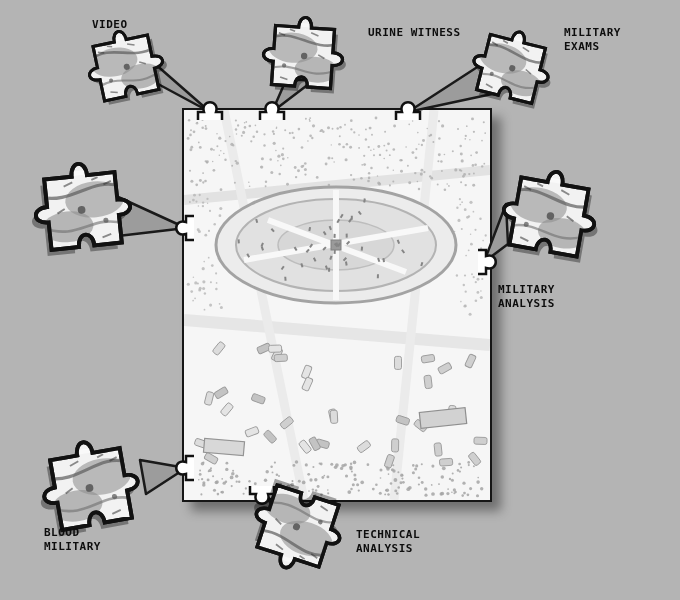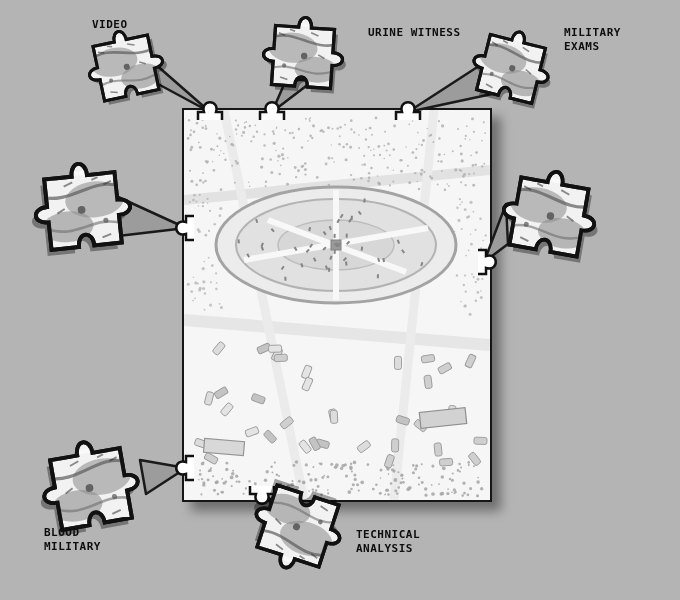--- a/index.html
+++ b/index.html
@@ -709,16 +709,17 @@
   <svg class="piece pc-blood" viewBox="-95 -95 190 190">
       <use href="#puzzle-piece-art" transform="scale(-1,1)"></use>
     </svg>
   <svg class="piece pc-technical" viewBox="-95 -95 190 190">
       <use href="#puzzle-piece-art" transform="rotate(180)"></use>
     </svg>
 
   <div class="label lbl-video">VIDEO</div>
   <div class="label lbl-urine">URINE WITNESS</div>
   <div class="label lbl-medical">MILITARY EXAMS</div>
+  <div class="label lbl-military">MILITARY ANALYSIS</div>
   <div class="label lbl-blood">BLOOD MILITARY</div>
   <div class="label lbl-technical">TECHNICAL ANALYSIS</div>
 
 </div>
 
 </body></html>

